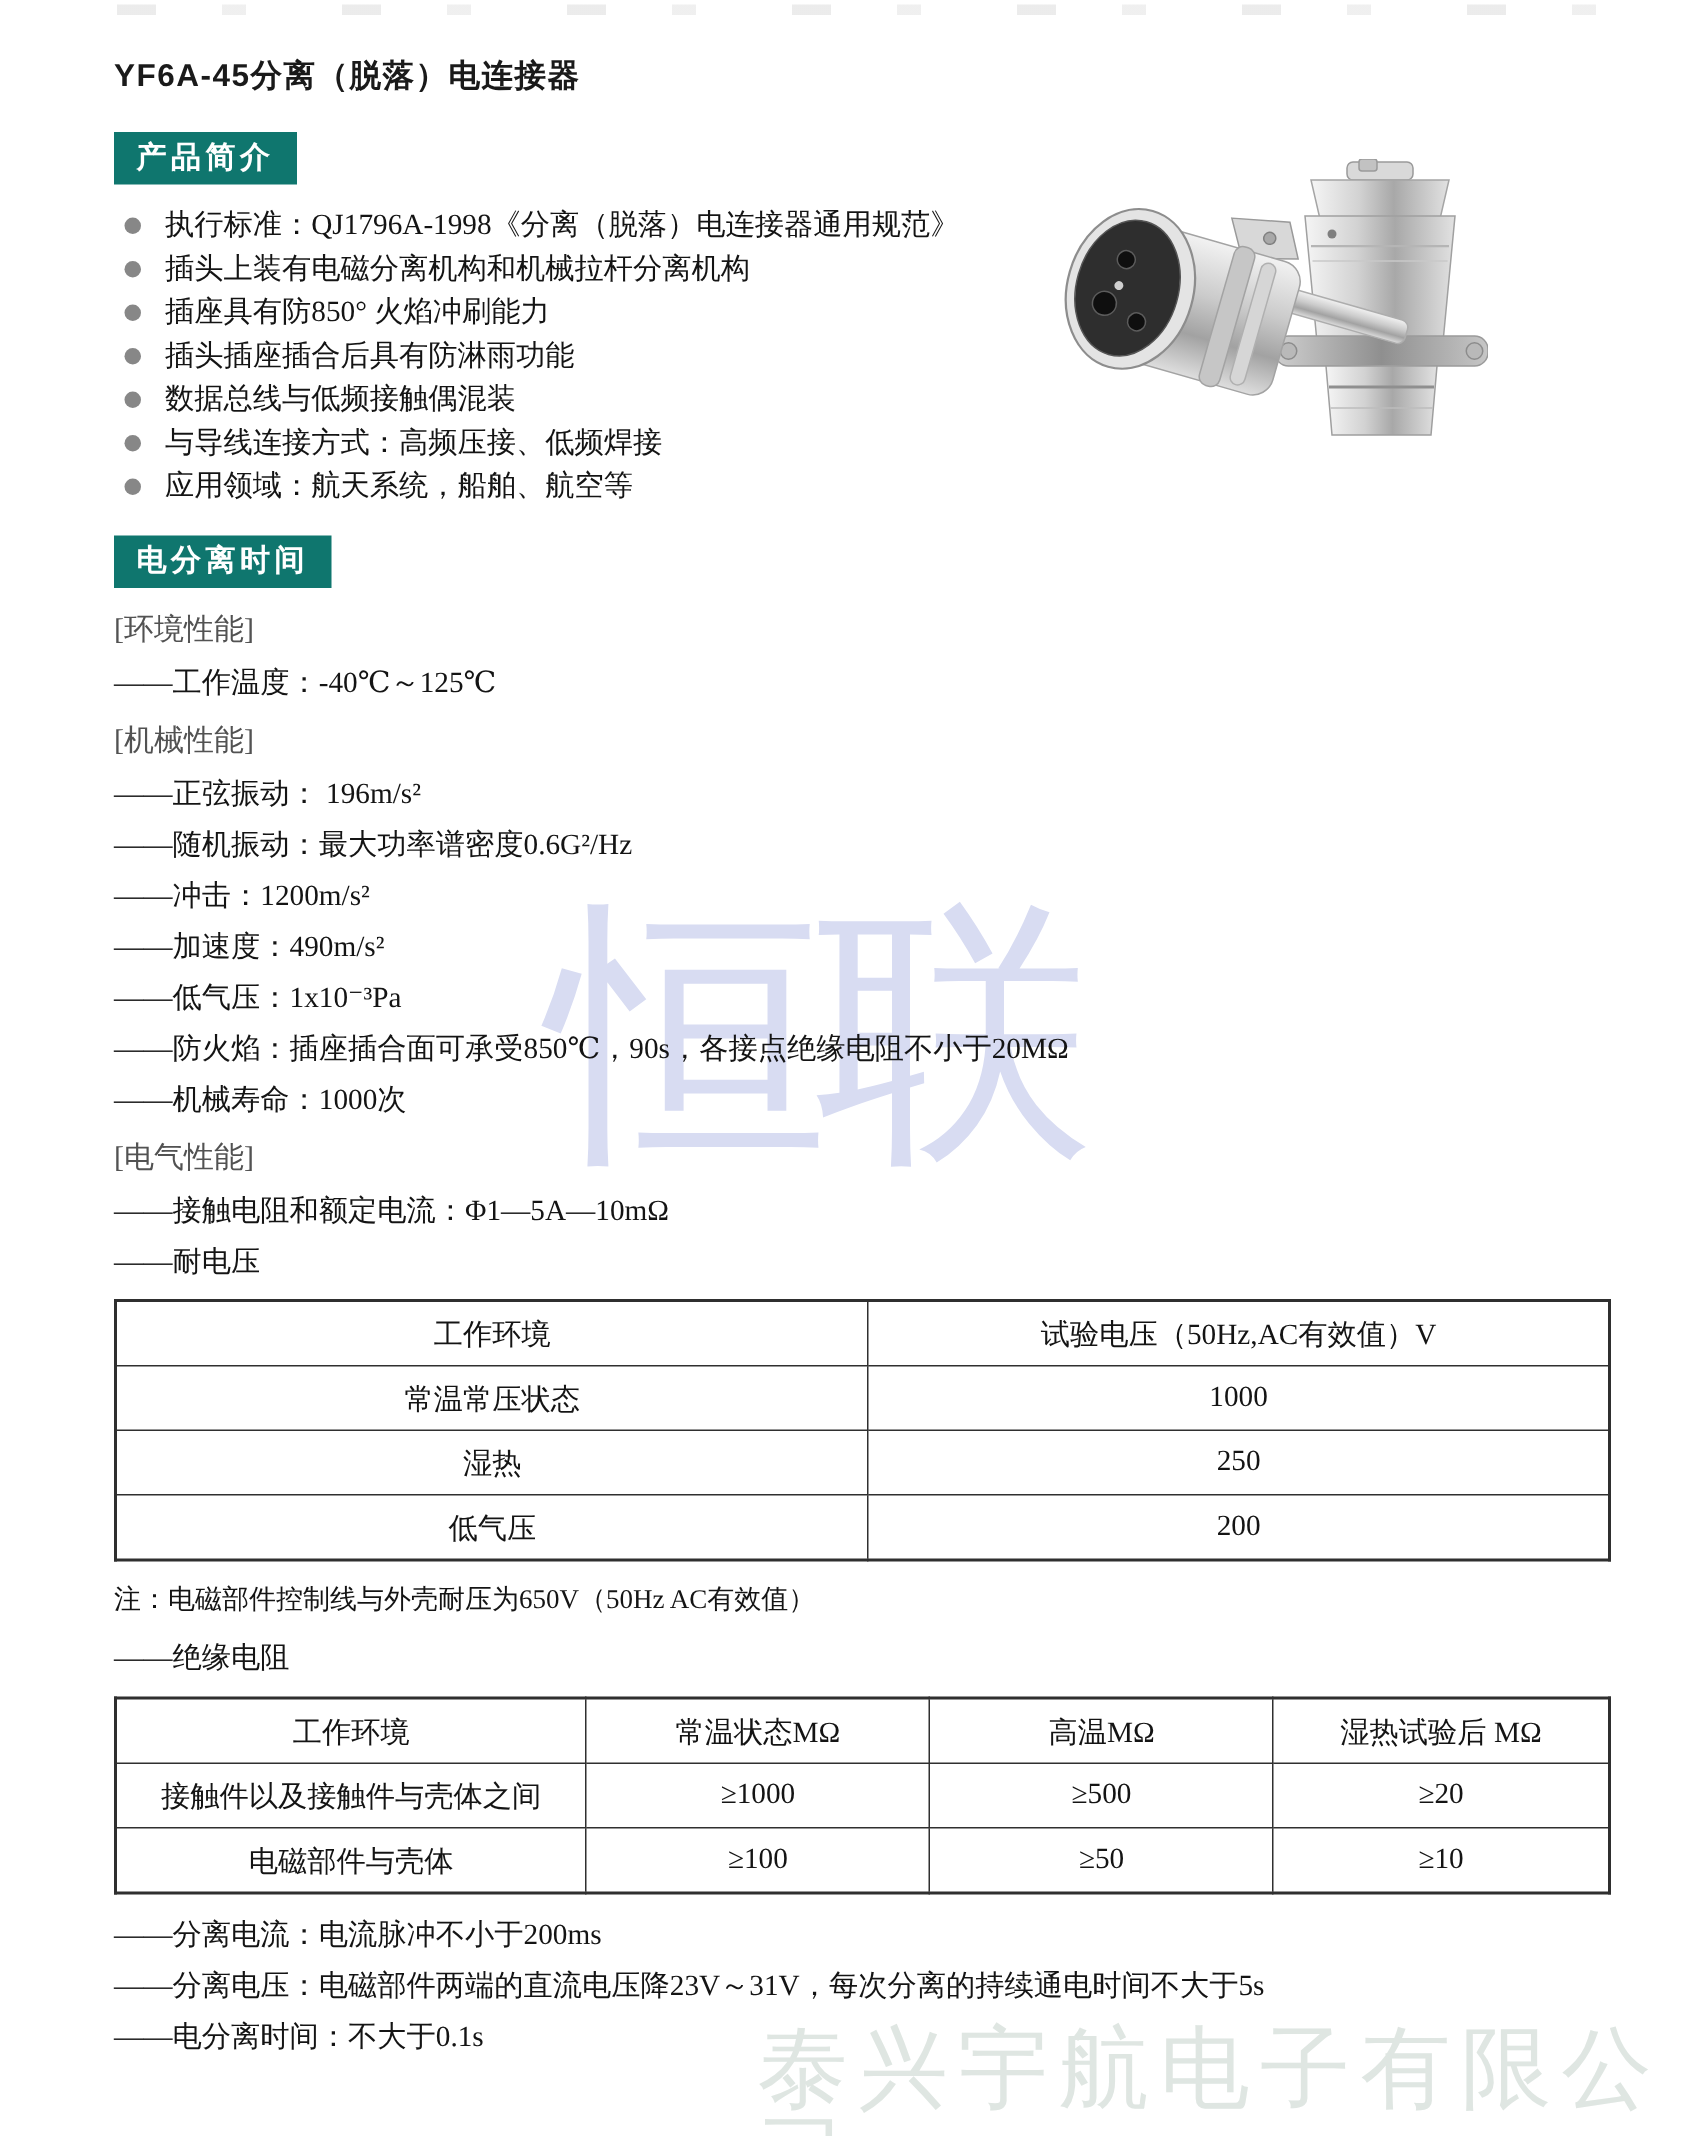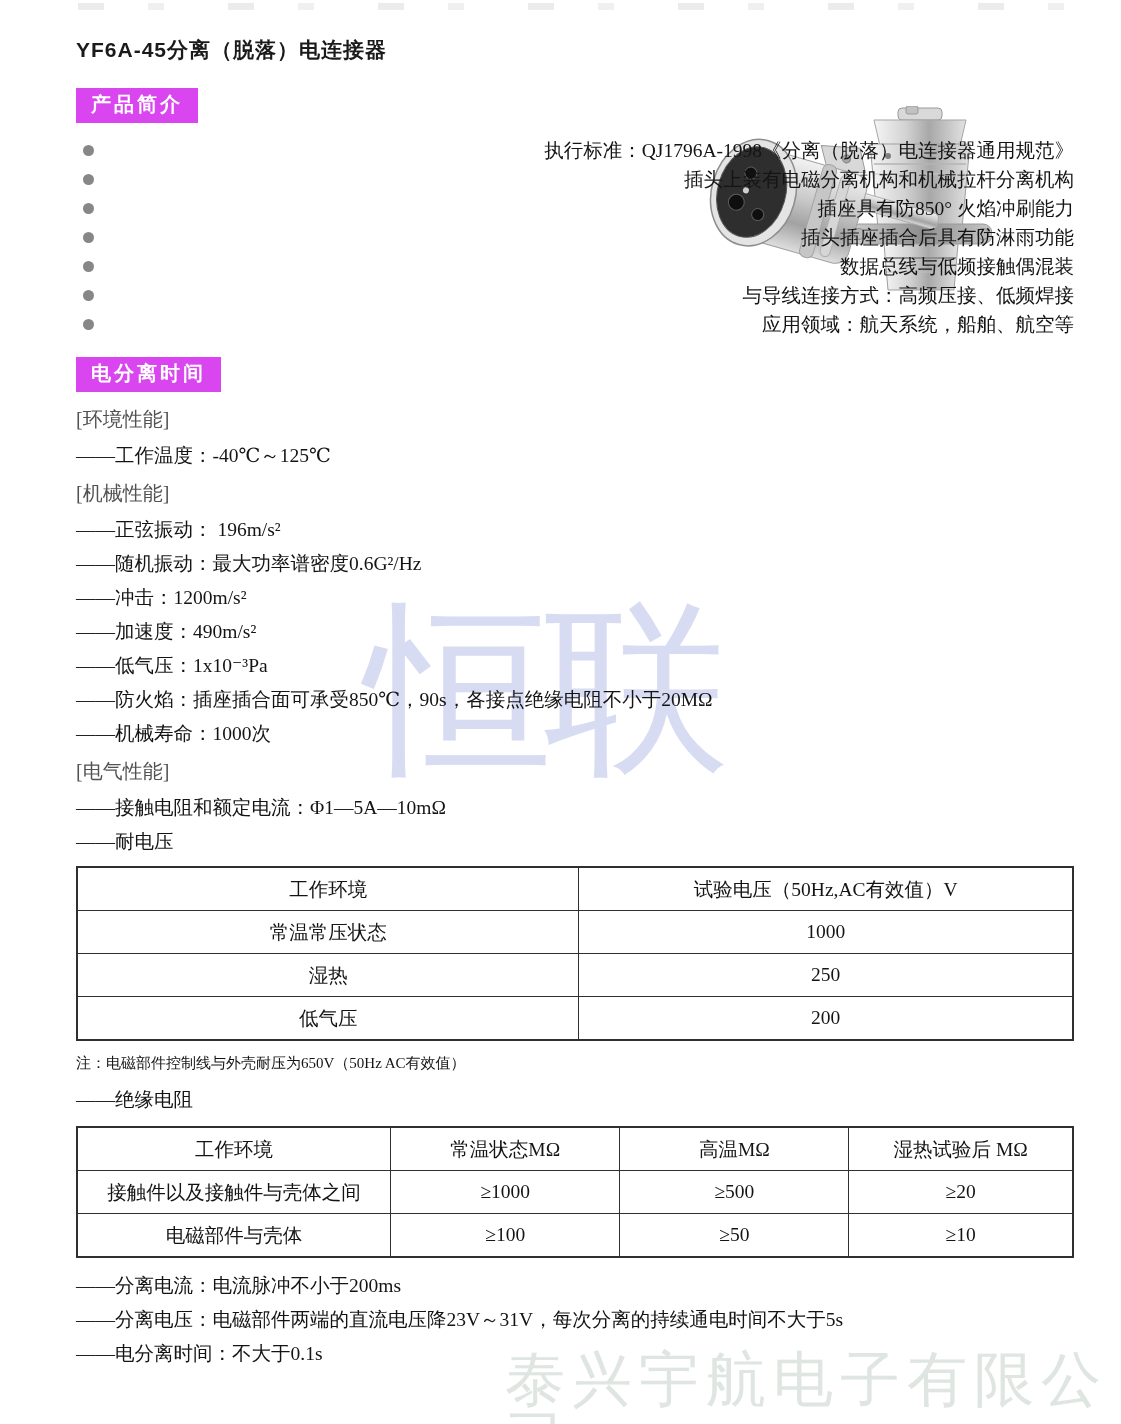--- a/index.html
+++ b/index.html
@@ -5,32 +5,32 @@
   html,body{margin:0;padding:0;background:#ffffff;}
   #page{position:relative;width:1121px;height:1424px;background:#fff;overflow:hidden;
         font-family:"Liberation Serif","DejaVu Serif",serif;color:#141414;}
   
   .artifact{position:absolute;left:78px;top:3px;width:1000px;height:7px;opacity:.55;
     background:repeating-linear-gradient(90deg,#dcdcdc 0 26px,transparent 26px 70px,#e3e3e3 70px 86px,transparent 86px 150px);}
   .content{position:absolute;left:76px;top:0;width:998px;z-index:2;}
   .page-title{margin:0;padding-top:36px;font-family:"Liberation Sans","DejaVu Sans",sans-serif;
     font-weight:bold;font-size:21px;color:#1a1a1a;letter-spacing:1px;}
   .badge-wrap{margin-top:24px;}
-  .badge{display:inline-block;background:#d946ef;color:#ffffff;
+  .badge{display:inline-block;background:#0f766e;color:#ffffff;
     font-family:"Liberation Sans","DejaVu Sans",sans-serif;font-weight:bold;font-size:20px;
     padding:3px 15px 5px;letter-spacing:3px;}
-  ul.bullets{list-style:none;margin:13px 0 0;padding:0;text-align:right;}
+  ul.bullets{list-style:none;margin:13px 0 0;padding:0;}
   ul.bullets li{position:relative;padding-left:34px;font-size:19.5px;line-height:29px;}
   .dot{position:absolute;left:7px;top:9px;width:11px;height:11px;border-radius:50%;background:#878787;}
   .tgroup-label{font-size:20px;color:#525252;margin:14px 0 12px;}
   .tline{font-size:19.5px;margin:0 0 13px;line-height:21px;}
   table.spec{border-collapse:collapse;width:998px;border:2px solid #2f2f2f;margin-top:14px;background:transparent;}
   table.spec th,table.spec td{border:1px solid #2f2f2f;height:42px;text-align:center;
     font-size:19.5px;font-weight:normal;padding:0 6px;}
-  .note-line{margin:13px 0 0;font-size:15px;}
+  .note-line{margin:13px 0 0;font-size:18px;}
   .ins-label{margin:13px 0 0;font-size:19.5px;}
   .sep-block{margin-top:17px;}
   .wm-center{position:absolute;left:366px;top:596px;z-index:0;font-size:186px;line-height:1;
     color:#d8dcf2;letter-spacing:-8px;font-family:"DejaVu Serif",serif;user-select:none;}
   .wm-bottom{position:absolute;left:505px;top:1349px;z-index:0;font-size:60px;line-height:1;
     color:#dfe6e2;letter-spacing:7px;font-family:"DejaVu Serif",serif;user-select:none;}
   .photo{position:absolute;left:692px;top:106px;z-index:1;}
 </style>
 </head>
 <body>

